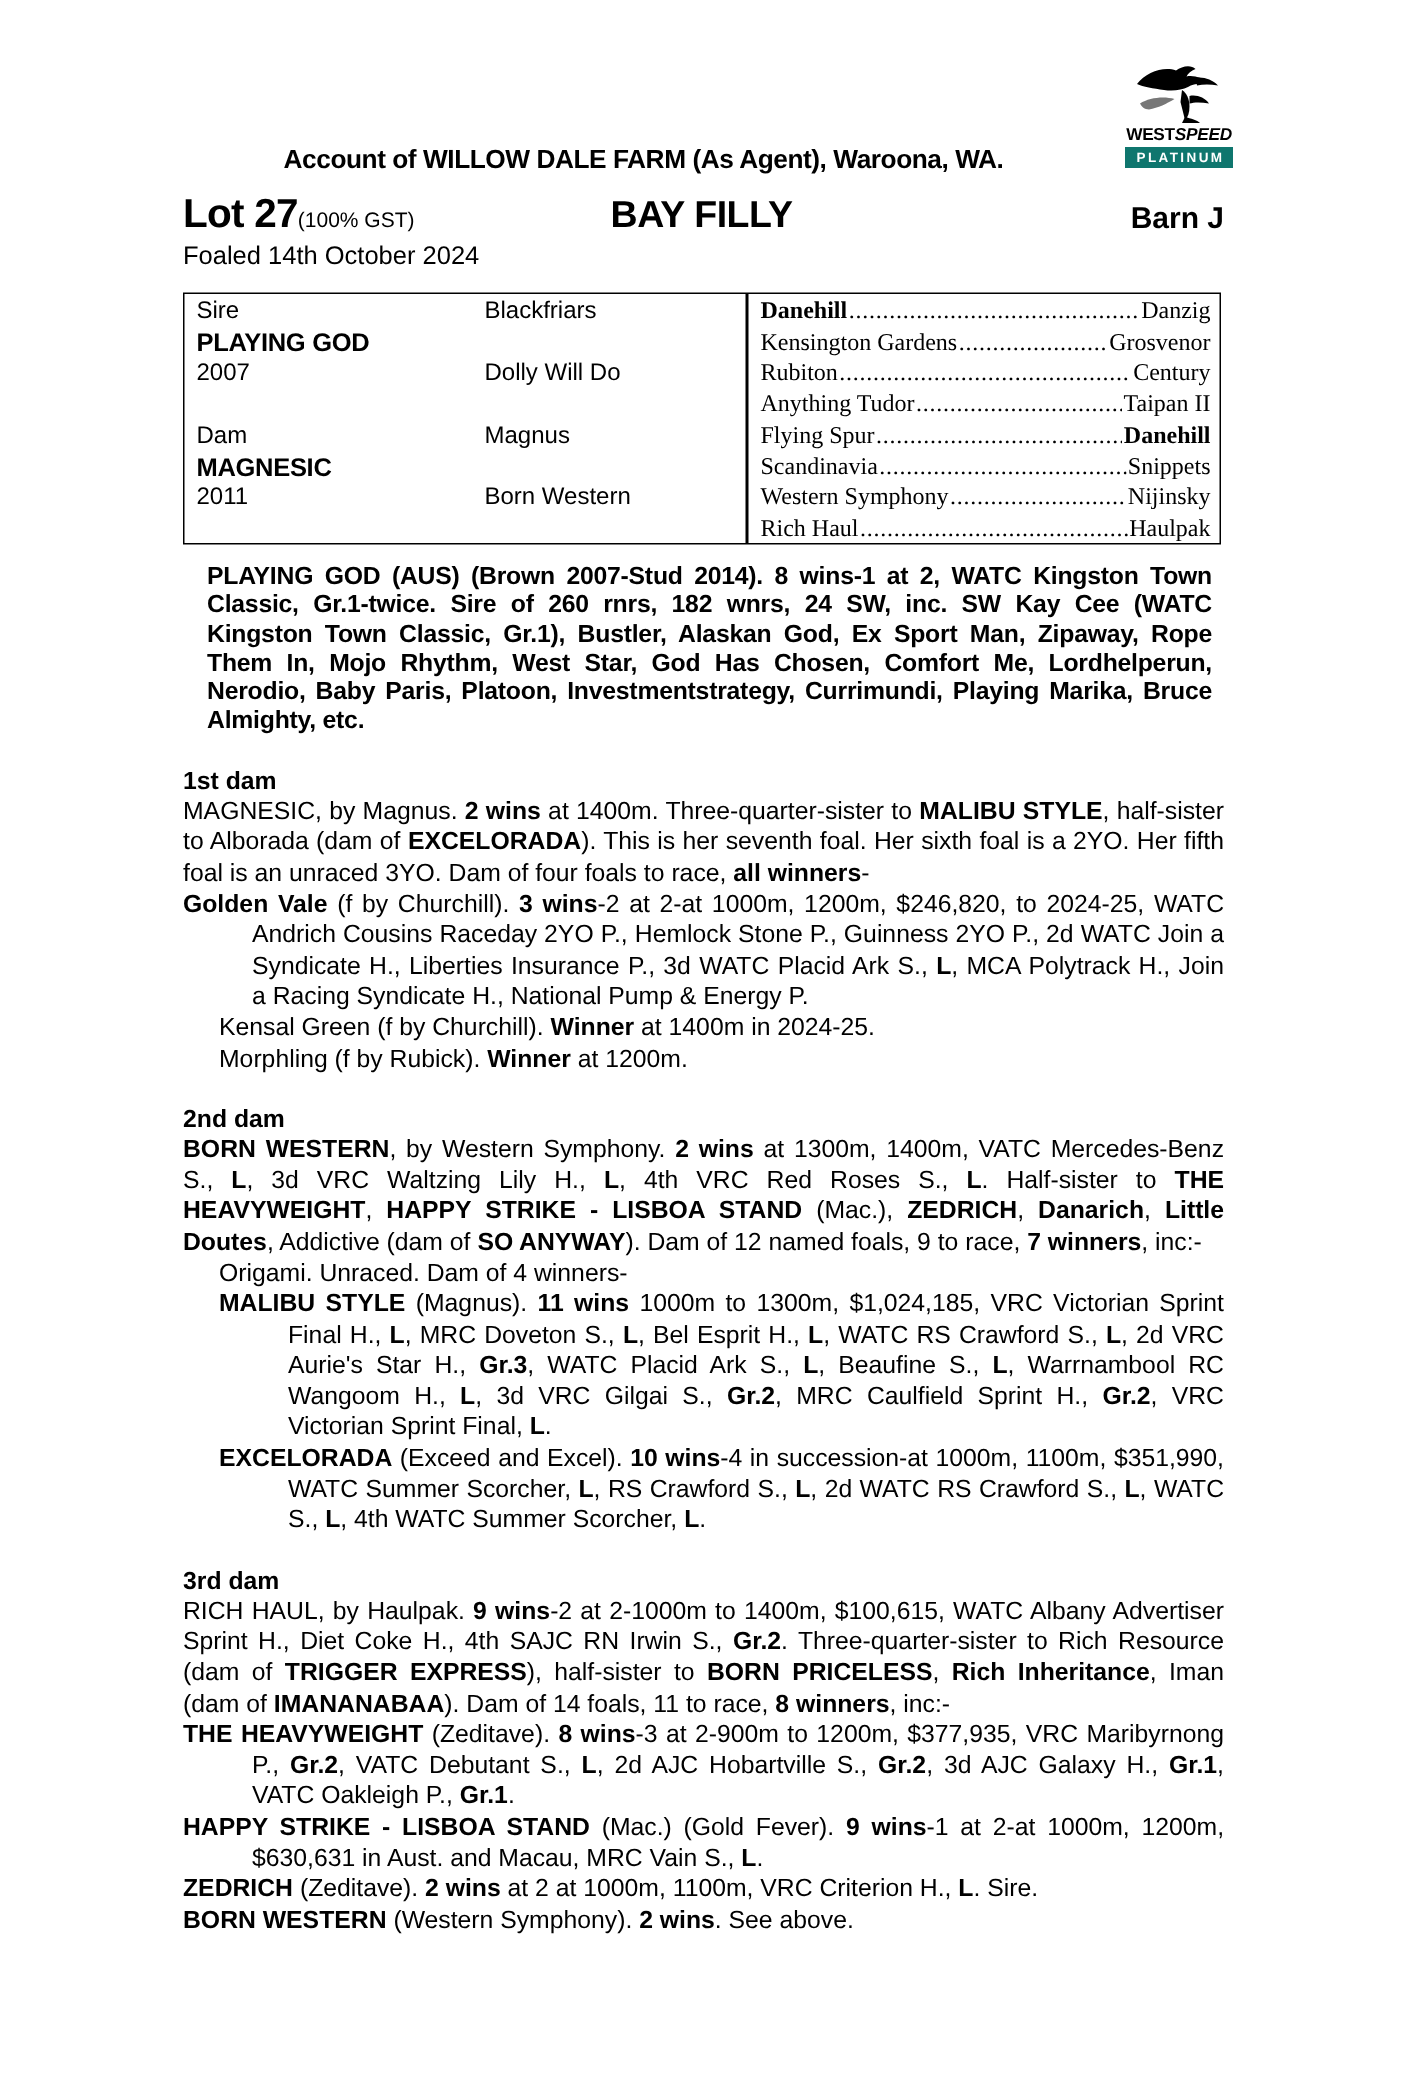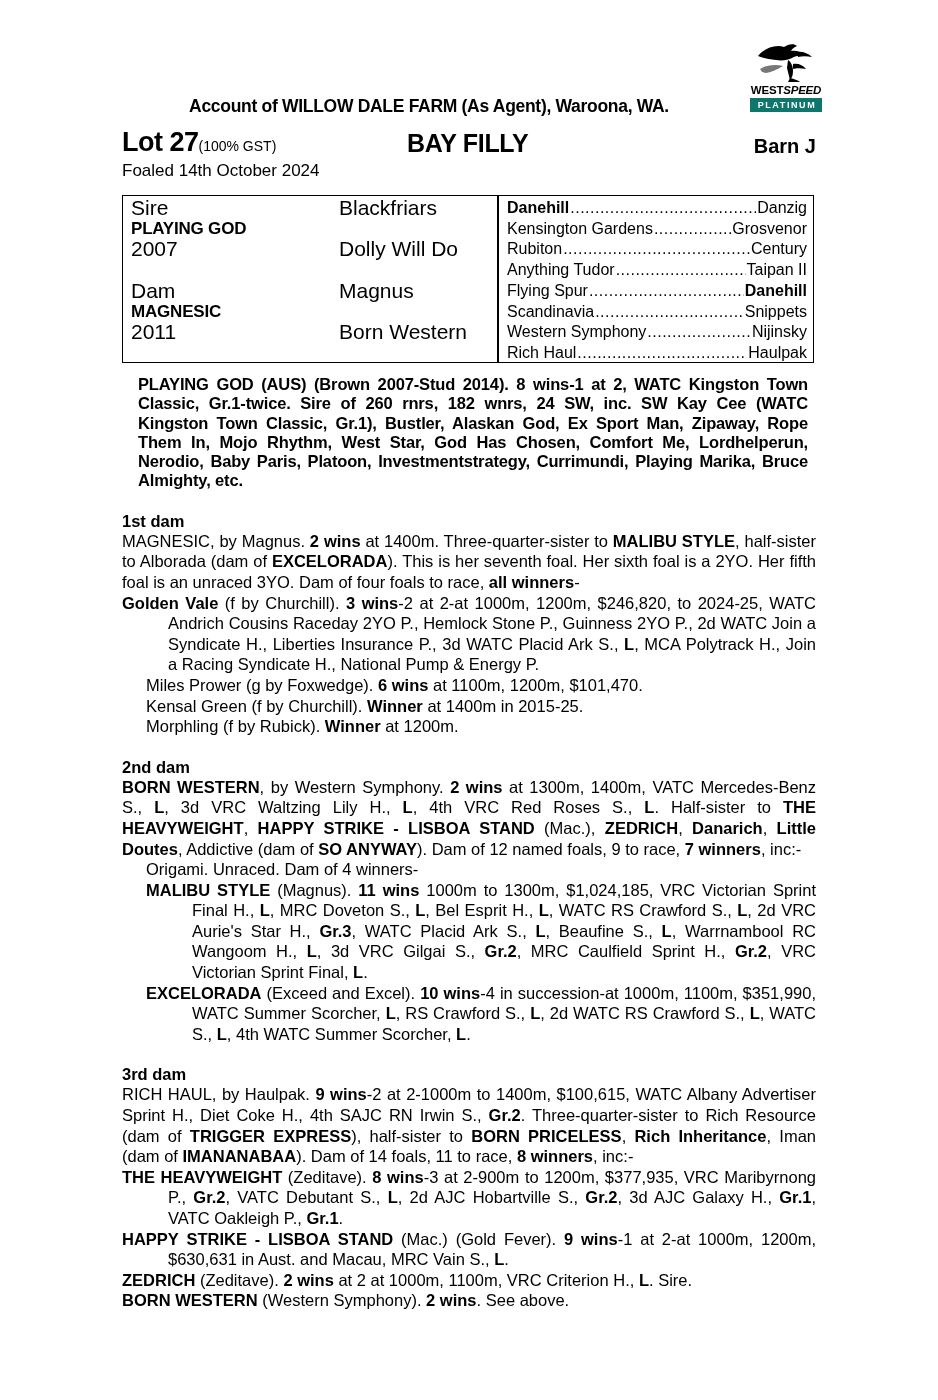--- a/index.html
+++ b/index.html
@@ -132,24 +132,24 @@
   }
   .ped .divider {
     position: absolute;
     left: 374px;
     top: 0;
     bottom: 0;
     width: 1.5px;
     background: #000;
   }
   .ped-col-a { position: absolute; left: 8px; top: 2px; width: 180px; }
-  .ped-col-b { position: absolute; left: 216px; top: 2px; width: 170px; }
-  .ped-col-c { position: absolute; left: 384px; top: 2px; right: 6px; }
+  .ped-col-b { position: absolute; left: 200px; top: 2px; width: 170px; }
+  .ped-col-c { position: absolute; left: 384px; top: 2px; right: 6px; font-family: Liberation Serif, serif; }
   .pl {
-    font-size: 21px;
+    font-size: 16px;
     line-height: 20.7px;
     white-space: nowrap;
   }
   .pl.b { font-weight: bold; font-size: 17px; letter-spacing: -0.2px; }
   .pl.sp { visibility: hidden; }
   .gp {
     font-size: 16px;
     line-height: 20.7px;
     display: flex;
     align-items: baseline;
@@ -295,22 +295,21 @@
         </div>
       </div>
   </div>
 
   <div class="sirepara">PLAYING GOD (AUS) (Brown 2007-Stud 2014). 8 wins-1 at 2, WATC Kingston Town Classic, Gr.1-twice. Sire of 260 rnrs, 182 wnrs, 24 SW, inc. SW Kay Cee (WATC Kingston Town Classic, Gr.1), Bustler, Alaskan God, Ex Sport Man, Zipaway, Rope Them In, Mojo Rhythm, West Star, God Has Chosen, Comfort Me, Lordhelperun, Nerodio, Baby Paris, Platoon, Investmentstrategy, Currimundi, Playing Marika, Bruce Almighty, etc.</div>
 
   <div id="dams">
       <div class="dam-head">1st dam</div>
       <div class="entry lvl0"><span>MAGNESIC, by Magnus. </span><span class="bold">2 wins</span><span> at 1400m. Three-quarter-sister to </span><span class="bold">MALIBU STYLE</span><span>, half-sister to Alborada (dam of </span><span class="bold">EXCELORADA</span><span>). This is her seventh foal. Her sixth foal is a 2YO. Her fifth foal is an unraced 3YO. Dam of four foals to race, </span><span class="bold">all winners</span><span>-</span></div>
       <div class="entry lvl1"><span class="bold">Golden Vale</span><span> (f by Churchill). </span><span class="bold">3 wins</span><span>-2 at 2-at 1000m, 1200m, $246,820, to 2024-25, WATC Andrich Cousins Raceday 2YO P., Hemlock Stone P., Guinness 2YO P., 2d WATC Join a Syndicate H., Liberties Insurance P., 3d WATC Placid Ark S., </span><span class="bold">L</span><span>, MCA Polytrack H., Join a Racing Syndicate H., National Pump &amp; Energy P.</span></div>
-      <div class="entry lvl3 nojust"><span>Miles Prower (g by Foxwedge). </span><span class="bold">6 wins</span><span> at 1100m, 1200m, $101,470.</span></div>
-      <div class="entry lvl3 nojust"><span>Kensal Green (f by Churchill). </span><span class="bold">Winner</span><span> at 1400m in 2015-25.</span></div>
+      <div class="entry lvl3 nojust"><span>Kensal Green (f by Churchill). </span><span class="bold">Winner</span><span> at 1400m in 2024-25.</span></div>
       <div class="entry lvl3 nojust"><span>Morphling (f by Rubick). </span><span class="bold">Winner</span><span> at 1200m.</span></div>
       <div class="dam-head">2nd dam</div>
       <div class="entry lvl0"><span class="bold">BORN WESTERN</span><span>, by Western Symphony. </span><span class="bold">2 wins</span><span> at 1300m, 1400m, VATC Mercedes-Benz S., </span><span class="bold">L</span><span>, 3d VRC Waltzing Lily H., </span><span class="bold">L</span><span>, 4th VRC Red Roses S., </span><span class="bold">L</span><span>. Half-sister to </span><span class="bold">THE HEAVYWEIGHT</span><span>, </span><span class="bold">HAPPY STRIKE - LISBOA STAND</span><span> (Mac.), </span><span class="bold">ZEDRICH</span><span>, </span><span class="bold">Danarich</span><span>, </span><span class="bold">Little Doutes</span><span>, Addictive (dam of </span><span class="bold">SO ANYWAY</span><span>). Dam of 12 named foals, 9 to race, </span><span class="bold">7 winners</span><span>, inc:-</span></div>
       <div class="entry lvl3 nojust"><span>Origami. Unraced. Dam of 4 winners-</span></div>
       <div class="entry lvl2"><span class="bold">MALIBU STYLE</span><span> (Magnus). </span><span class="bold">11 wins</span><span> 1000m to 1300m, $1,024,185, VRC Victorian Sprint Final H., </span><span class="bold">L</span><span>, MRC Doveton S., </span><span class="bold">L</span><span>, Bel Esprit H., </span><span class="bold">L</span><span>, WATC RS Crawford S., </span><span class="bold">L</span><span>, 2d VRC Aurie's Star H., </span><span class="bold">Gr.3</span><span>, WATC Placid Ark S., </span><span class="bold">L</span><span>, Beaufine S., </span><span class="bold">L</span><span>, Warrnambool RC Wangoom H., </span><span class="bold">L</span><span>, 3d VRC Gilgai S., </span><span class="bold">Gr.2</span><span>, MRC Caulfield Sprint H., </span><span class="bold">Gr.2</span><span>, VRC Victorian Sprint Final, </span><span class="bold">L</span><span>.</span></div>
       <div class="entry lvl2"><span class="bold">EXCELORADA</span><span> (Exceed and Excel). </span><span class="bold">10 wins</span><span>-4 in succession-at 1000m, 1100m, $351,990, WATC Summer Scorcher, </span><span class="bold">L</span><span>, RS Crawford S., </span><span class="bold">L</span><span>, 2d WATC RS Crawford S., </span><span class="bold">L</span><span>, WATC S., </span><span class="bold">L</span><span>, 4th WATC Summer Scorcher, </span><span class="bold">L</span><span>.</span></div>
       <div class="dam-head">3rd dam</div>
       <div class="entry lvl0"><span>RICH HAUL, by Haulpak. </span><span class="bold">9 wins</span><span>-2 at 2-1000m to 1400m, $100,615, WATC Albany Advertiser Sprint H., Diet Coke H., 4th SAJC RN Irwin S., </span><span class="bold">Gr.2</span><span>. Three-quarter-sister to Rich Resource (dam of </span><span class="bold">TRIGGER EXPRESS</span><span>), half-sister to </span><span class="bold">BORN PRICELESS</span><span>, </span><span class="bold">Rich Inheritance</span><span>, Iman (dam of </span><span class="bold">IMANANABAA</span><span>). Dam of 14 foals, 11 to race, </span><span class="bold">8 winners</span><span>, inc:-</span></div>
       <div class="entry lvl1"><span class="bold">THE HEAVYWEIGHT</span><span> (Zeditave). </span><span class="bold">8 wins</span><span>-3 at 2-900m to 1200m, $377,935, VRC Maribyrnong P., </span><span class="bold">Gr.2</span><span>, VATC Debutant S., </span><span class="bold">L</span><span>, 2d AJC Hobartville S., </span><span class="bold">Gr.2</span><span>, 3d AJC Galaxy H., </span><span class="bold">Gr.1</span><span>, VATC Oakleigh P., </span><span class="bold">Gr.1</span><span>.</span></div>
       <div class="entry lvl1"><span class="bold">HAPPY STRIKE - LISBOA STAND</span><span> (Mac.) (Gold Fever). </span><span class="bold">9 wins</span><span>-1 at 2-at 1000m, 1200m, $630,631 in Aust. and Macau, MRC Vain S., </span><span class="bold">L</span><span>.</span></div>

